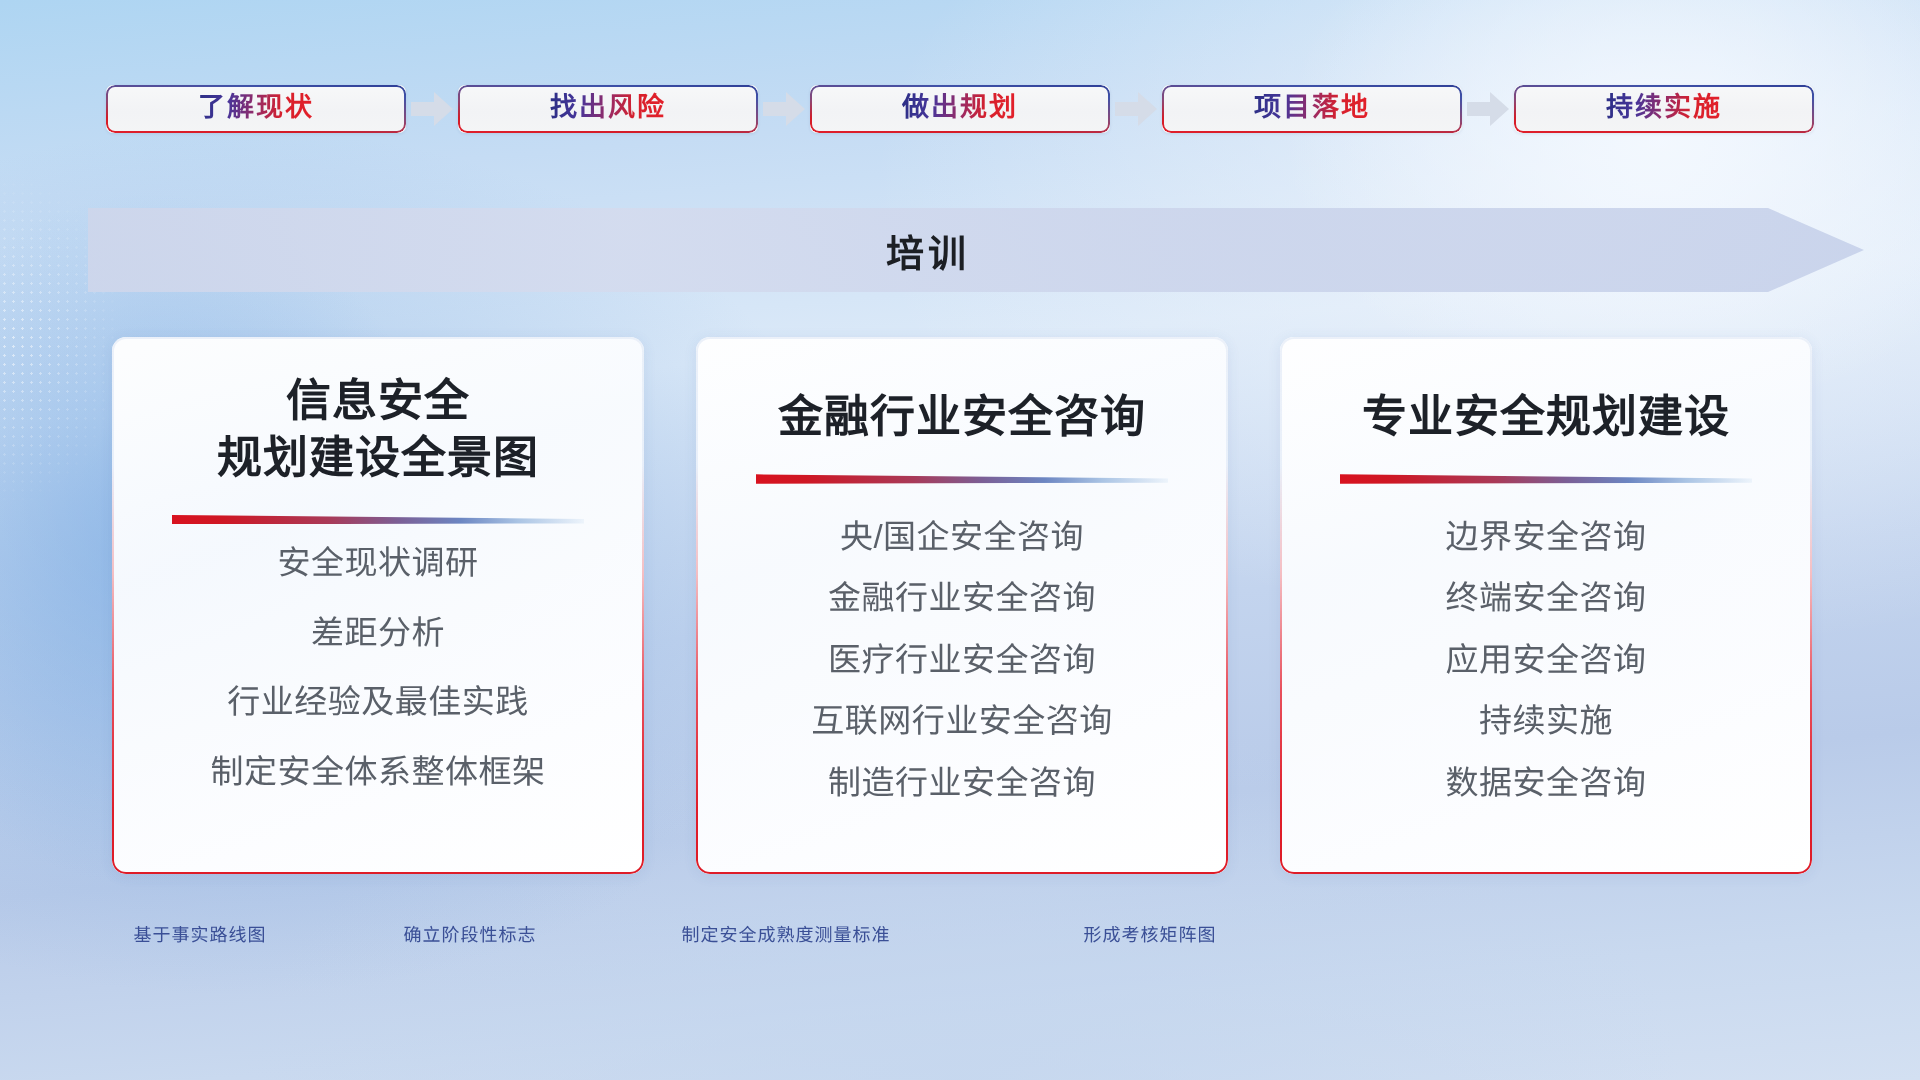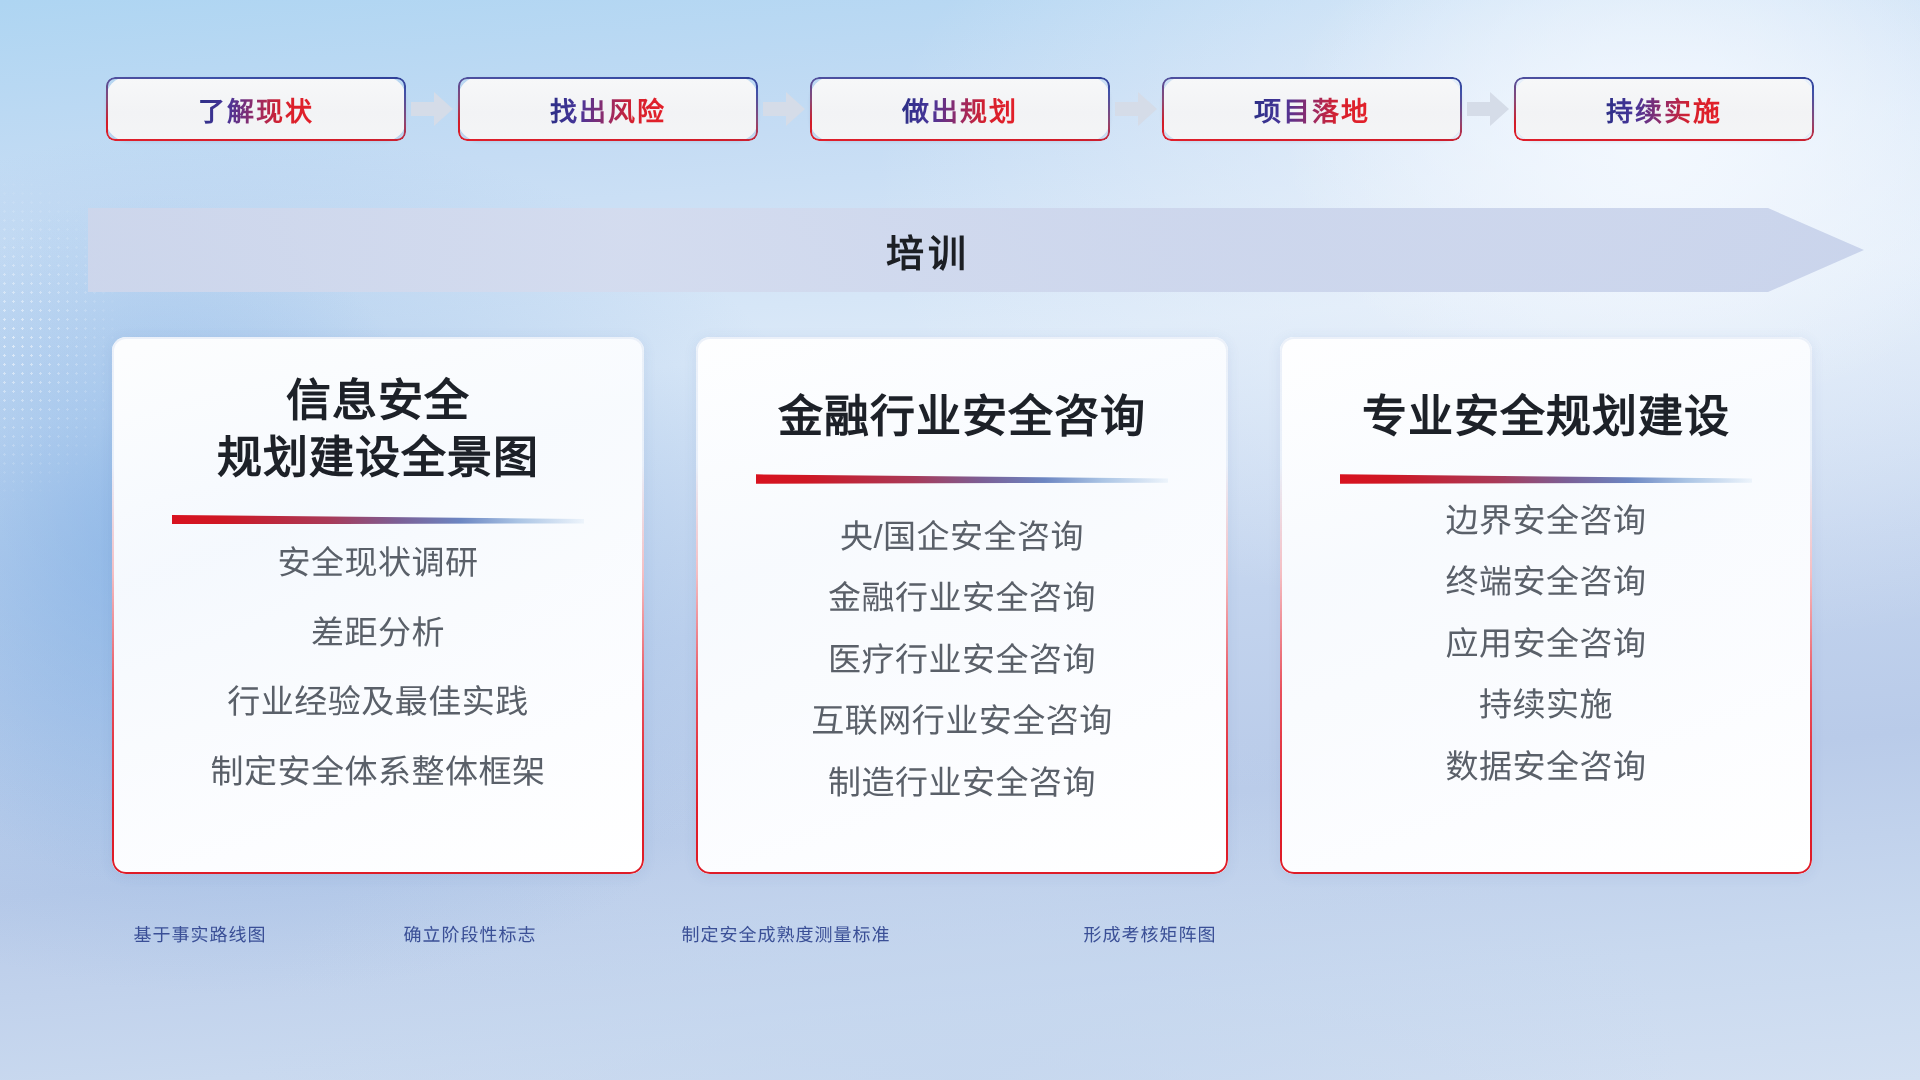--- a/index.html
+++ b/index.html
@@ -59,26 +59,25 @@
     width: 1920px;
     height: 66px;
     display: flex;
     align-items: center;
     justify-content: center;
     gap: 0;
   }
   .step-pill {
     position: relative;
     width: 300px;
-    height: 64px;
-    border-radius: 21px;
+    height: 48px;
+    border-radius: 7px;
     background: linear-gradient(180deg, #f7f8f9 0%, #f2f3f5 55%, #f4f5f6 100%);
     box-shadow: 0 1px 3px rgba(40,70,120,0.10);
     display: flex;
-    align-items: center;
     justify-content: center;
     box-sizing: border-box;
   }
   
   .step-pill::before {
     content: "";
     position: absolute;
     inset: 0;
     border-radius: 9px;
     padding: 2px;
@@ -229,21 +228,21 @@
     font-size: 33px;
     color: #5a6069;
     line-height: 1.5;
     letter-spacing: 0.5px;
     text-align: center;
     white-space: nowrap;
   }
   
   .card.card-1 .card-list { margin-top: 10px; gap: 20px; }
   .card.card-2 .card-list { margin-top: 24px; }
-  .card.card-3 .card-list { margin-top: 8px; }
+  .card.card-3 .card-list { margin-top: 24px; }
   .card.card-2 .card-title,
   .card.card-3 .card-title { padding-top: 16px; }
 
   
   .footnotes {
     position: absolute;
     left: 0;
     top: 920px;
     width: 1920px;
     height: 40px;

